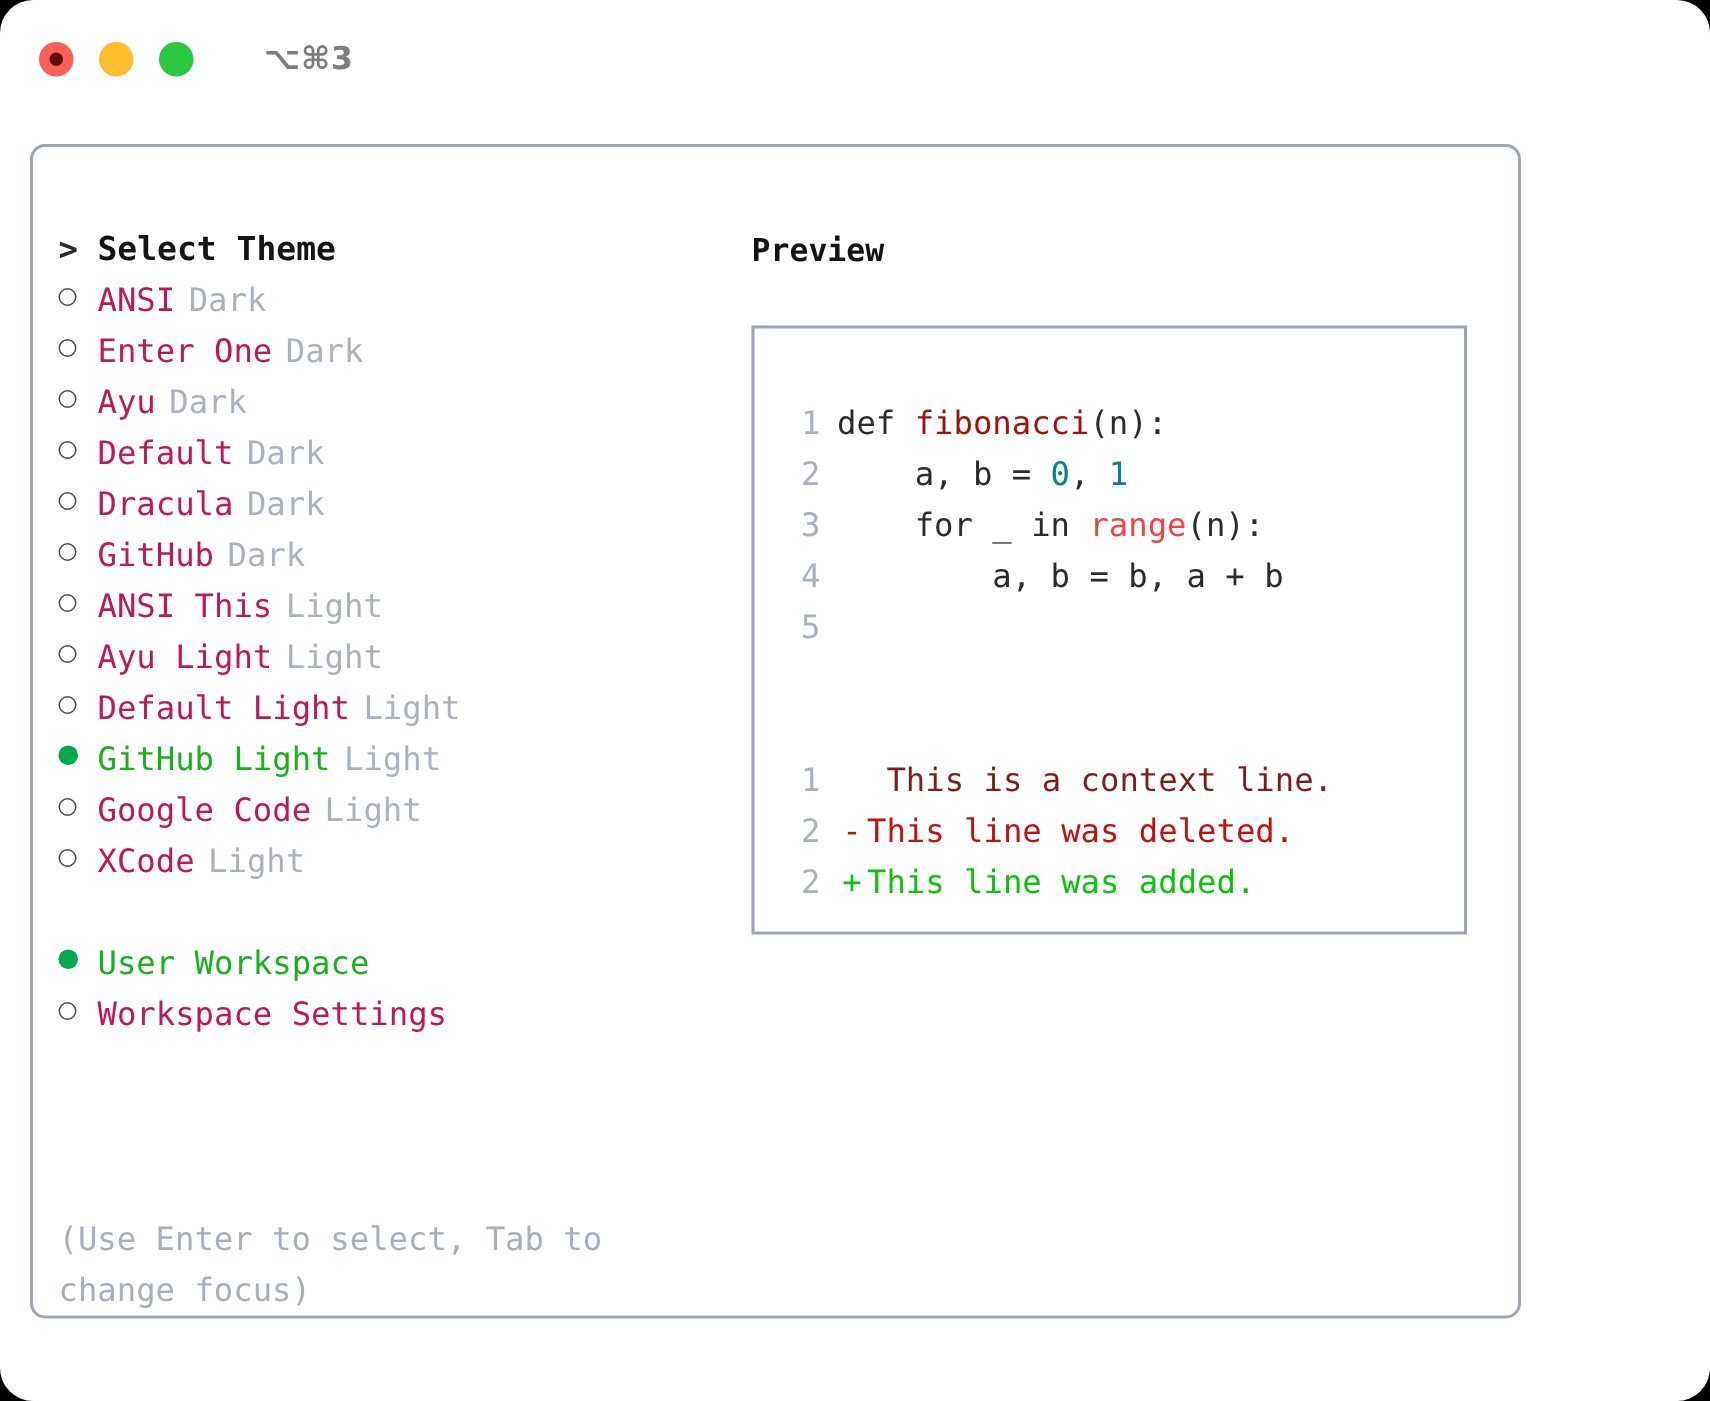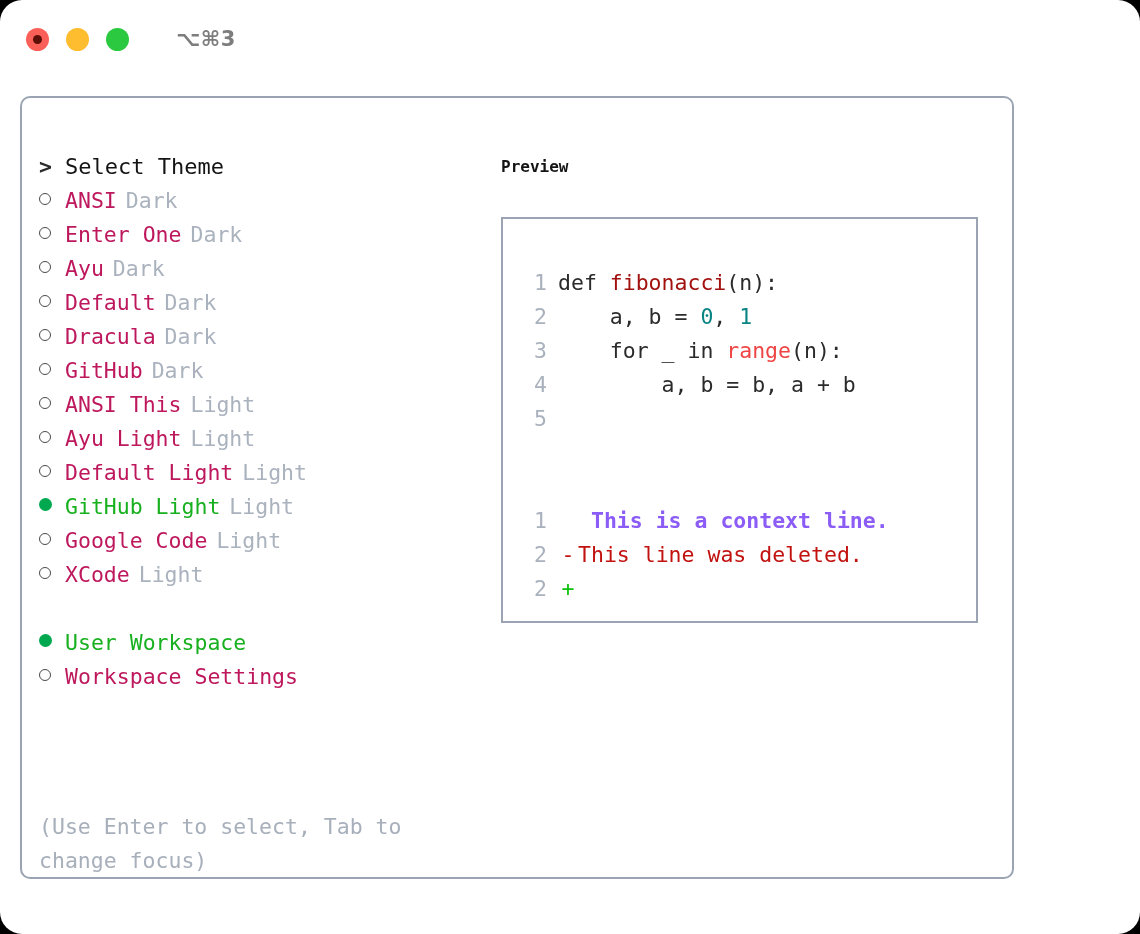--- a/index.html
+++ b/index.html
@@ -113,21 +113,21 @@
   }
   .bullet-dot {
     display: inline-block;
     width: 13px; height: 13px;
     border-radius: 50%;
     background: #00a94f;
     position: relative;
     top: -3px;
   }
 
-  .heading { font-weight: normal; color: #141414; font-size: 22px; }
+  .heading { font-weight: bold; color: #141414; font-size: 22px; }
 
   .label { color: #be185d; }
   .label.selected { color: #17b01e; }
 
   .variant {
     color: #aab2be;
     margin-left: 9px;
     text-align: center;
   }
 
@@ -152,21 +152,21 @@
 
   
   .right-col {
     position: absolute;
     left: 479px;
     top: 52px;
     width: 490px;
   }
 
   .preview-title {
-    font-size: 16px;
+    font-size: 21px;
     font-weight: bold;
     color: #141414;
     line-height: 34px;
   }
 
   .preview-box {
     margin-top: 33px;
     width: 477px;
     height: 406px;
     border: 2px solid #9aa4b3;
@@ -198,21 +198,21 @@
     width: 20px;
     flex: none;
     text-align: center;
   }
 
   
   .tok-func   { color: #a1120f; }
   .tok-num    { color: #0b8484; }
   .tok-builtin{ color: #ef4444; }
 
-  .diff-context { color: #8b5cf6; font-weight: bold; }
+  .diff-context { color: #7f1d1d; }
   .diff-del     { color: #c1120f; }
   .diff-add     { color: #0bc30b; }
 </style>
 </head>
 <body>
 
 <div class="window">
 
   <div class="titlebar">
     <div class="lights">
@@ -363,20 +363,21 @@
 
           <div class="code-line">
             <span class="lineno">2</span>
             <span class="diff-sign diff-del">-</span>
             <span class="diff-del">This line was deleted.</span>
           </div>
 
           <div class="code-line">
             <span class="lineno">2</span>
             <span class="diff-sign diff-add">+</span>
+            <span class="diff-add">This line was added.</span>
           </div>
 
         </div>
       </div>
 
     </div>
   </div>
 </div>
 
 </body></html>

